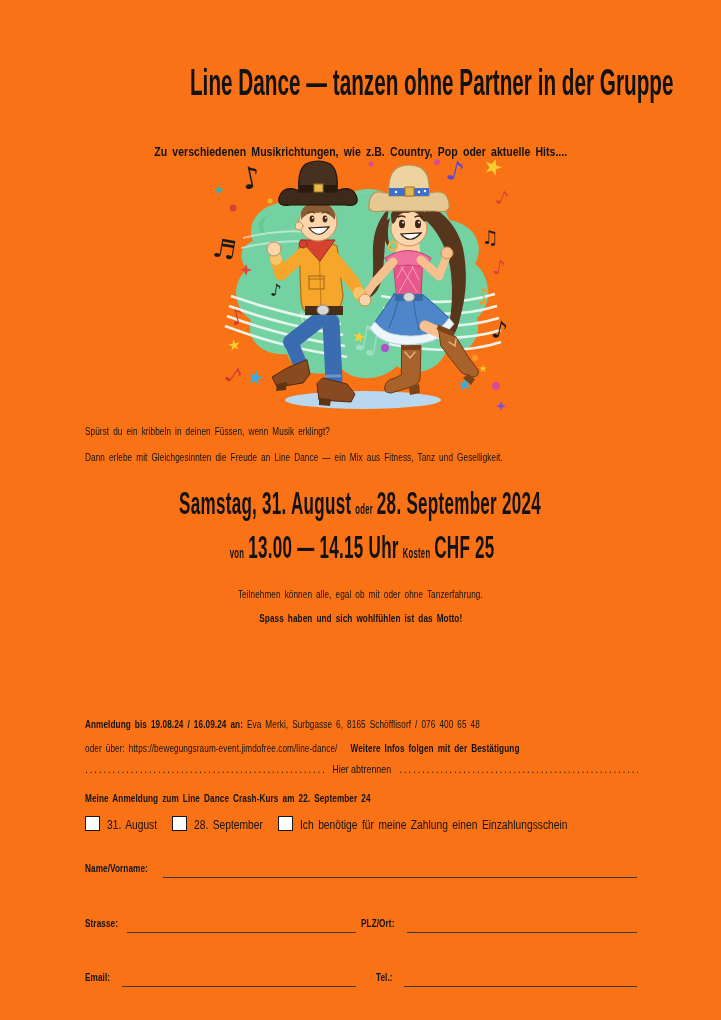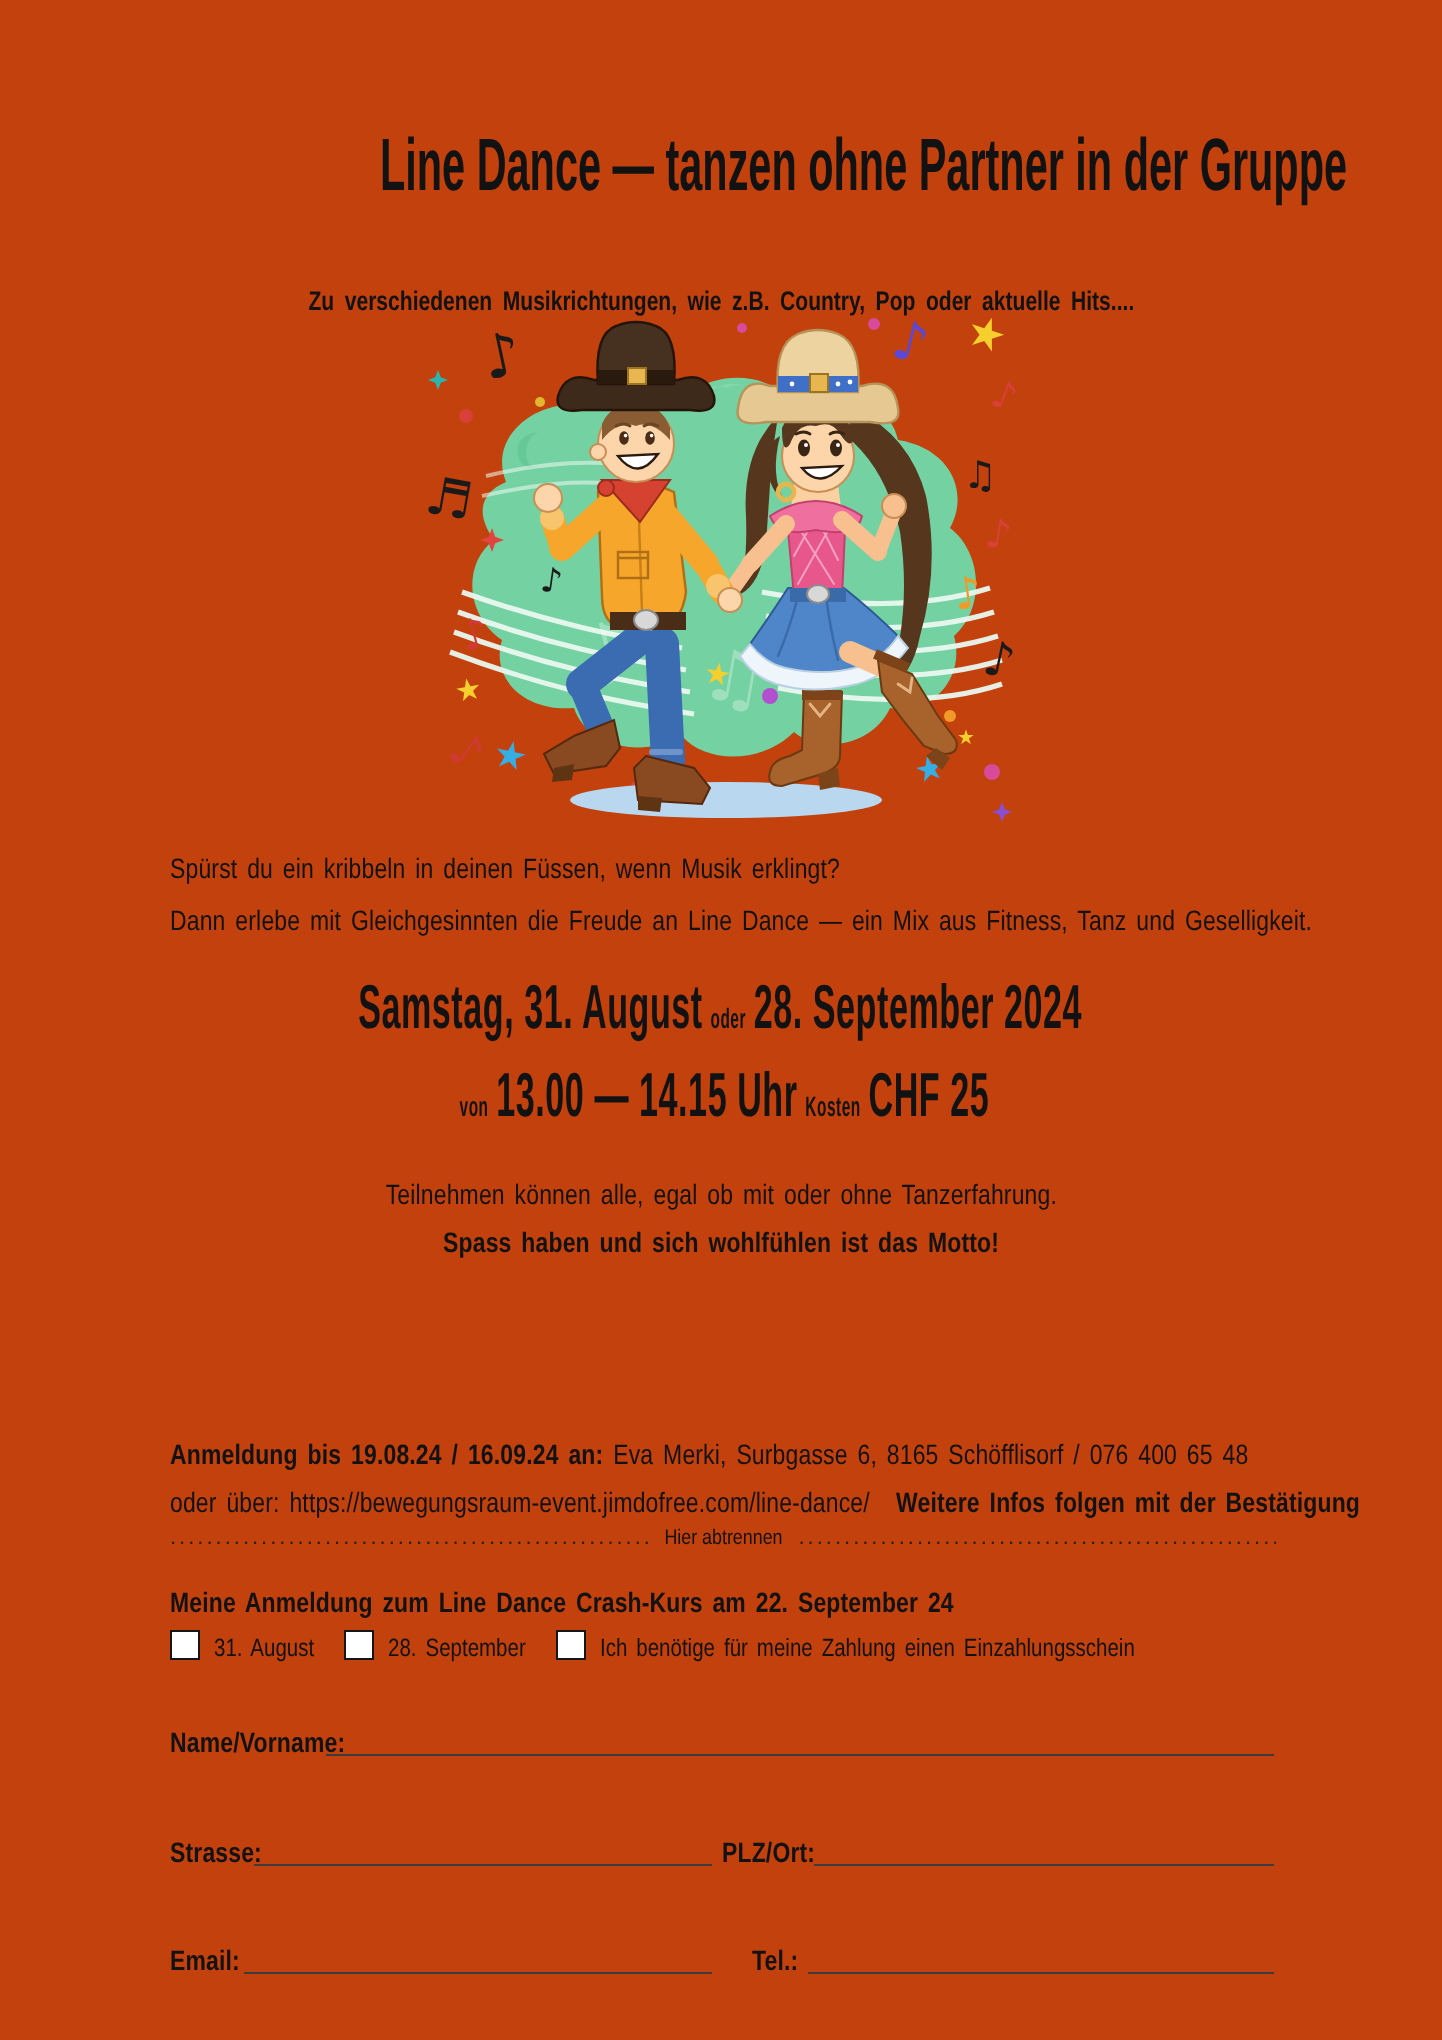--- a/index.html
+++ b/index.html
@@ -1,31 +1,31 @@
 <!DOCTYPE html>
 <html><head>
 <meta charset="utf-8">
 <style>
   html,body{margin:0;padding:0;background:#e9e9e9;}
   .page{
     position:relative;
     width:721px;height:1020px;
-    background:#c2410c;
+    background:#f97316;
     margin:0 auto;
     font-family:"Liberation Sans",sans-serif;
     color:#121212;
     overflow:hidden;
   }
   .abs{position:absolute;}
   .ctr{left:0;right:0;text-align:center;white-space:nowrap;}
   .lft{left:85px;white-space:nowrap;}
   
   .cc{display:inline-block;transform:scaleX(0.82);white-space:nowrap;}        
   .cl{display:inline-block;transform:scaleX(0.82);transform-origin:0 50%;white-space:nowrap;} 
-  .body-txt{font-size:14px;word-spacing:2px;letter-spacing:.1px;}
+  .body-txt{font-size:10px;word-spacing:2px;letter-spacing:.1px;}
   .b{font-weight:700;}
   .title-txt{font-size:37px;font-weight:700;transform:scaleX(0.56);letter-spacing:0;}
   .sub-txt{font-size:13.5px;font-weight:700;transform:scaleX(0.78);word-spacing:3px;}
   .h-line{font-weight:700;font-size:31px;transform:scaleX(0.55);letter-spacing:.5px;}
   .h-sm{font-size:14px;font-weight:700;padding:0 7px;}
   .cutline{display:flex;align-items:baseline;font-size:11px;letter-spacing:1.5px;overflow:hidden;}
   .cut-dots{flex:1 1 0;overflow:hidden;white-space:nowrap;color:#222;}
   .cut-lbl{flex:0 0 auto;font-size:10.5px;letter-spacing:0;padding:0 3px;transform:scaleX(.85);}
   .uline{border-bottom:1.5px solid #3c3c3c;}
   .cb{display:inline-block;width:13px;height:13px;border:1.7px solid #161616;background:#fff;vertical-align:-2px;margin-right:7px;}

